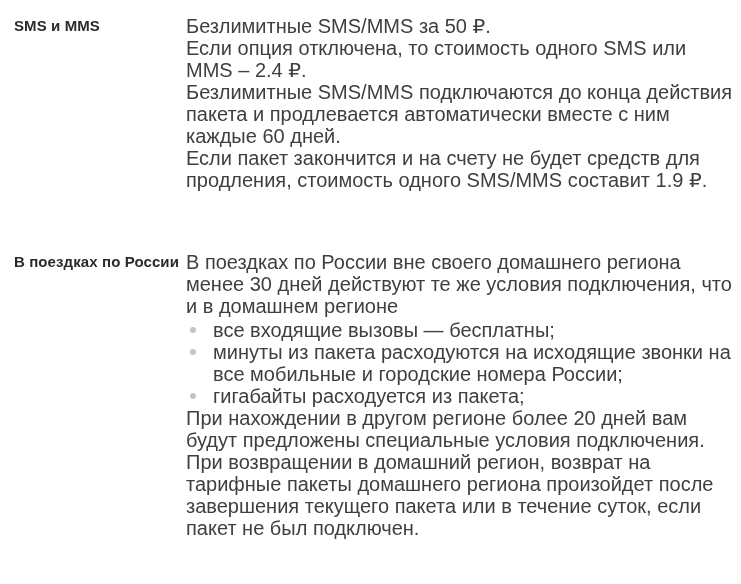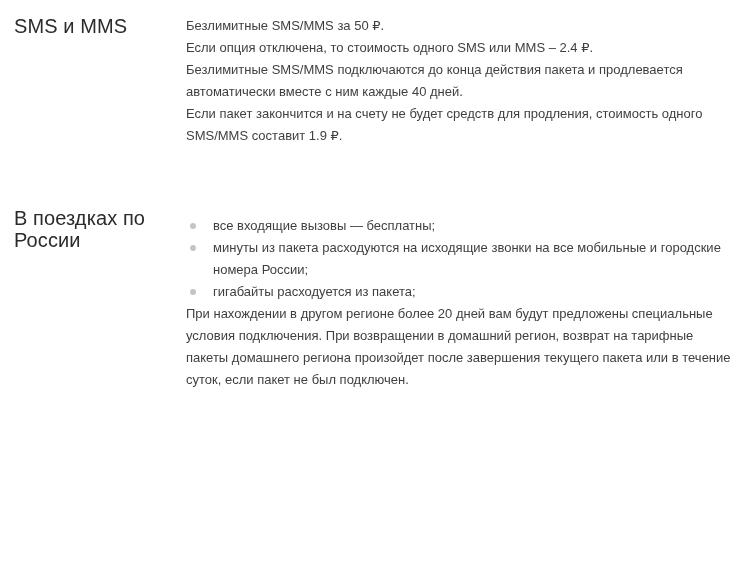--- a/index.html
+++ b/index.html
@@ -19,38 +19,38 @@
   .row {
     display: flex;
     align-items: flex-start;
   }
   .row + .row {
     margin-top: 60px;
   }
   .label {
     flex: none;
     width: 172px;
-    font-size: 20px;
-    font-weight: normal;
+    font-size: 15px;
+    font-weight: bold;
     color: #2b2b2b;
     line-height: 22px;
     letter-spacing: 0.1px;
   }
   .content {
     box-sizing: border-box;
     width: 552px;
-    font-size: 13px;
+    font-size: 20px;
     color: #3f3f3f;
     line-height: 22px;
   }
   .content > * + * {
     margin-top: 23px;
   }
   .content > ul.bullets {
-    margin-top: 8px;
+    margin-top: 2px;
   }
   .para {
     margin: 0;
   }
   .line {
     margin: 0;
   }
   ul.bullets {
     margin: 0;
     padding: 0;
@@ -75,28 +75,31 @@
 
 <div class="doc" id="doc">
     <section class="row">
     <div class="label">SMS и MMS</div>
     <div class="content">
         <div class="para">
           <div class="line">Безлимитные SMS/MMS за 50 ₽.</div>
           <div class="line">Если опция отключена, то стоимость одного SMS или MMS – 2.4 ₽.</div>
         </div>
         <div class="para">
-          <div class="line">Безлимитные SMS/MMS подключаются до конца действия пакета и продлевается автоматически вместе с ним каждые 40 дней.</div>
+          <div class="line">Безлимитные SMS/MMS подключаются до конца действия пакета и продлевается автоматически вместе с ним каждые 60 дней.</div>
           <div class="line">Если пакет закончится и на счету не будет средств для продления, стоимость одного SMS/MMS составит 1.9 ₽.</div>
         </div>
       </div>
   </section>
     <section class="row">
     <div class="label">В поездках по России</div>
     <div class="content">
+        <div class="para">
+          <div class="line">В поездках по России вне своего домашнего региона менее 30 дней действуют те же условия подключения, что и в домашнем регионе</div>
+        </div>
         <ul class="bullets">
           <li>
     <span class="dot"></span>
     <span class="li-text">все входящие вызовы — бесплатны;</span>
   </li>
           <li>
     <span class="dot"></span>
     <span class="li-text">минуты из пакета расходуются на исходящие звонки на все мобильные и городские номера России;</span>
   </li>
           <li>

